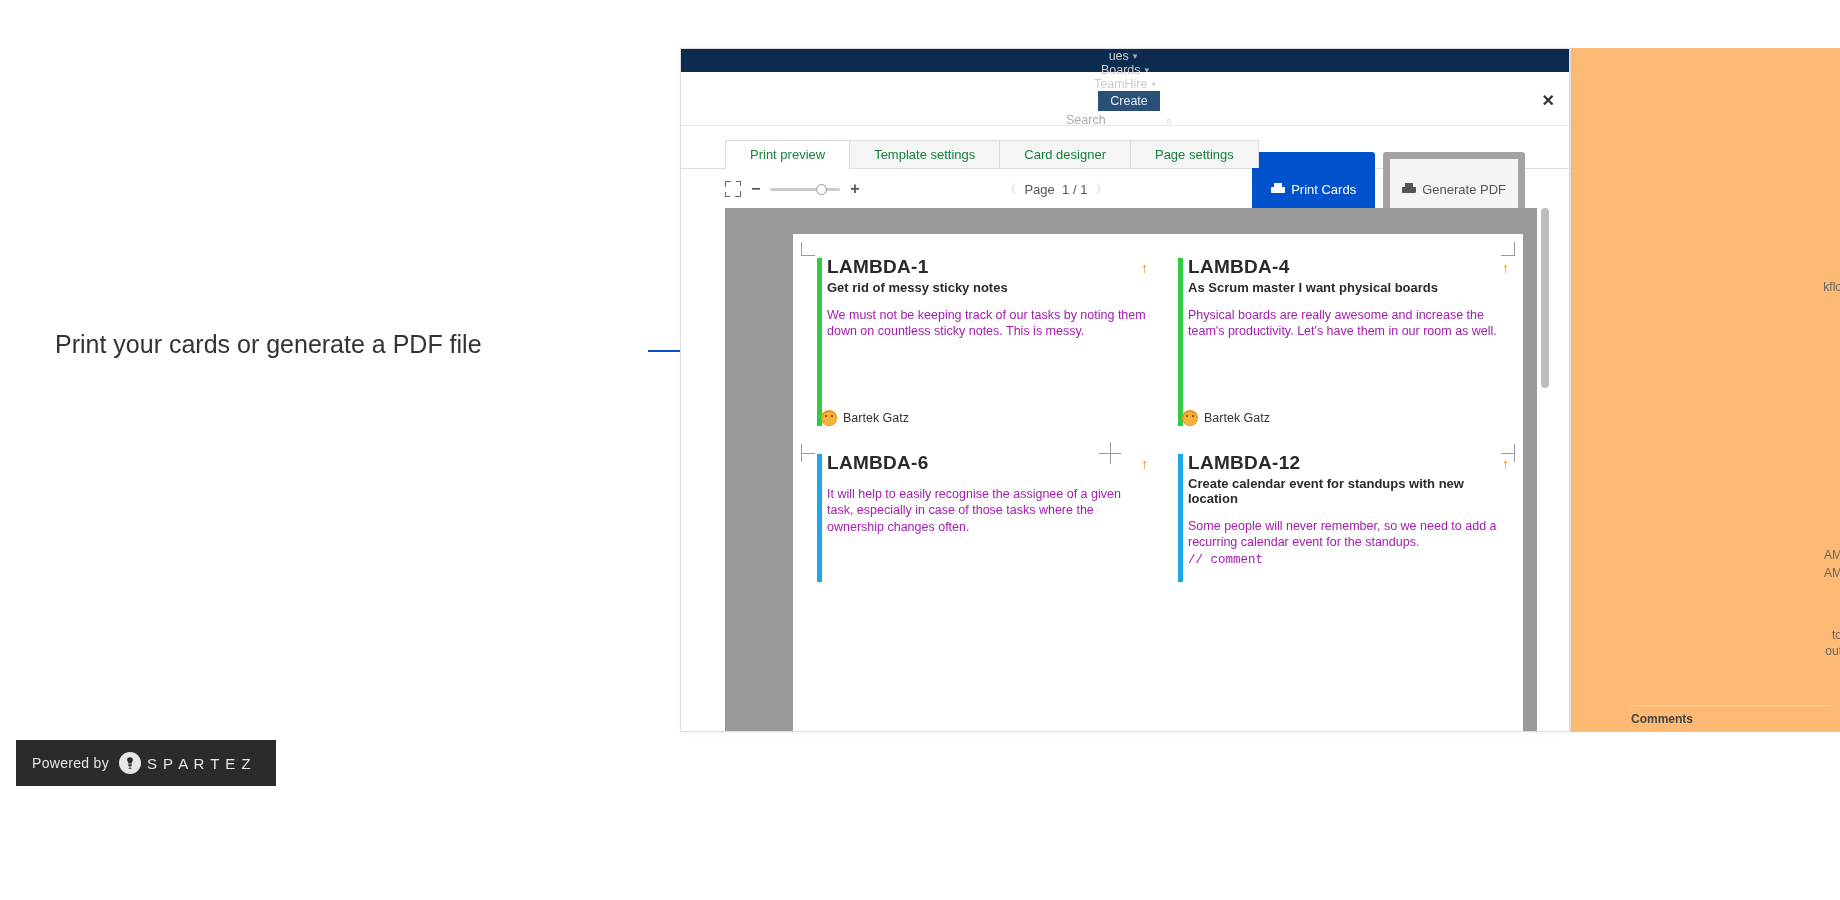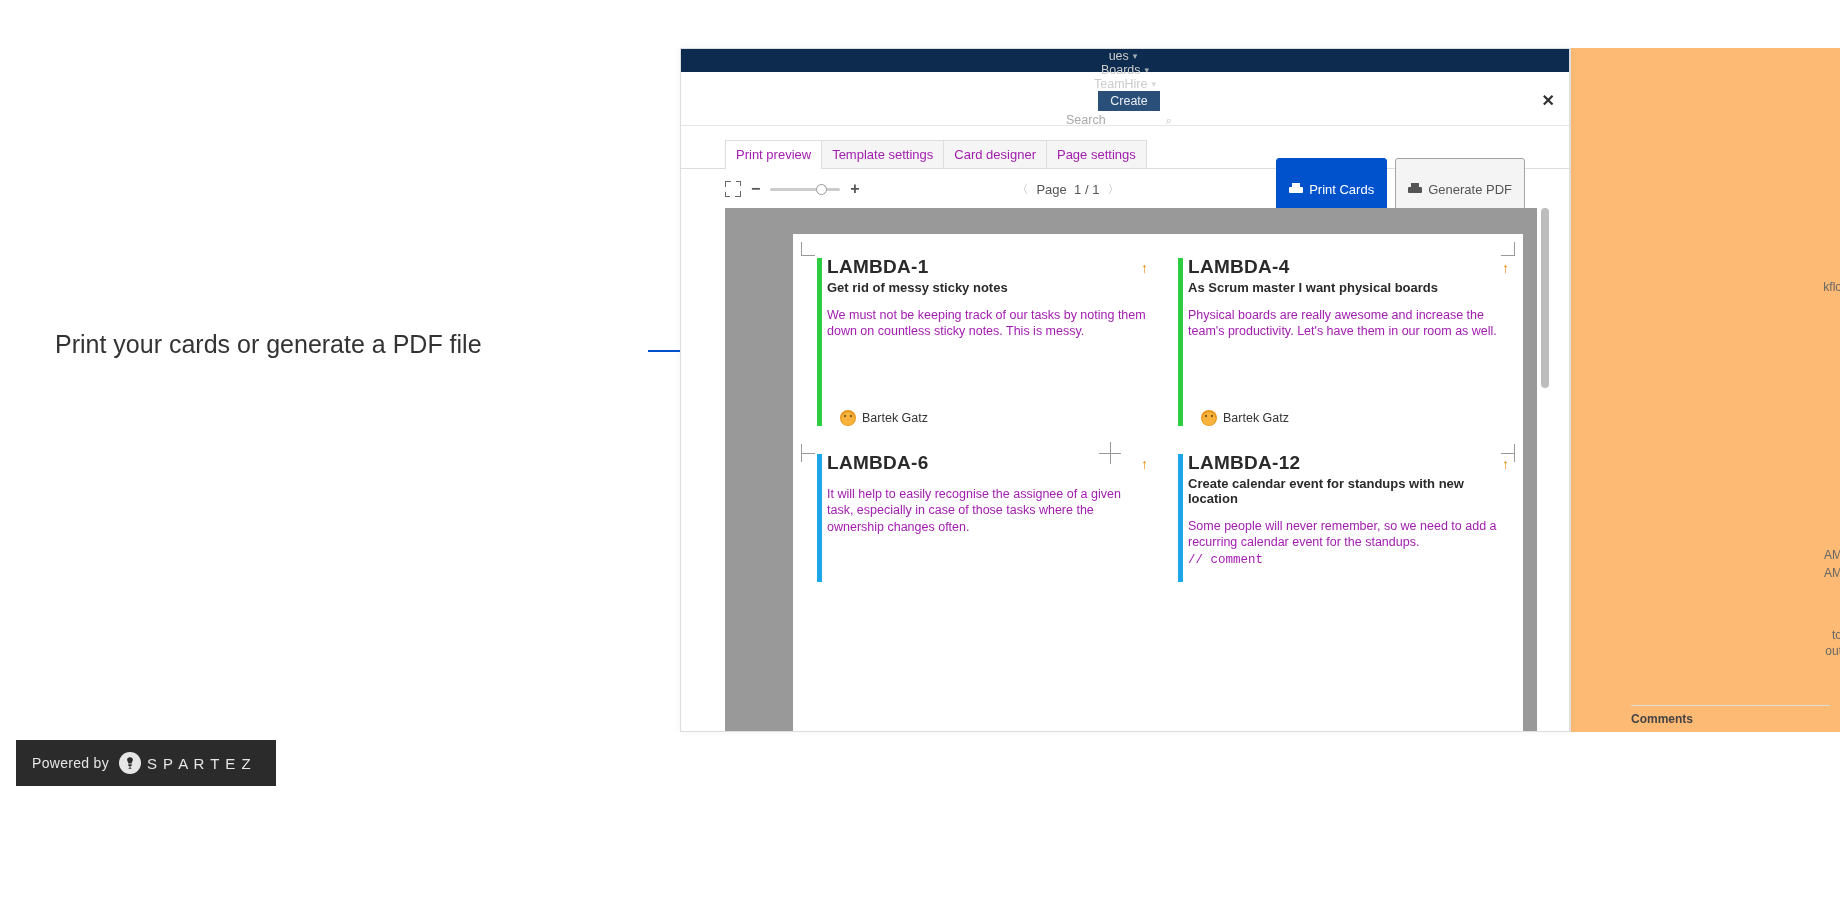--- a/index.html
+++ b/index.html
@@ -63,22 +63,22 @@
   position: absolute; left: 0; right: 0; top: 76px; bottom: 0;
   border-top: 1px solid #e6e6e6; background: #fff;
 }
 
 
 .tabs {
   display: flex; gap: 0; padding: 14px 0 0 44px; font-size: 13px;
   border-bottom: 1px solid #ddd;
 }
 .tab {
-  padding: 6px 10px; border: 1px solid #ddd; border-bottom: none;
-  background: #f5f5f5; color: #a21caf; cursor: pointer;
+  padding: 6px 24px; border: 1px solid #ddd; border-bottom: none;
+  background: #f5f5f5; color: #15803d; cursor: pointer;
   margin-right: -1px; position: relative;
 }
 .tab.active { background: #fff; z-index: 2; }
 .tab.active::after {
   content: ""; position: absolute; left: 0; right: 0; bottom: -1px; height: 1px; background: #fff;
 }
 
 
 .tool-row {
   display: flex; align-items: center; height: 40px;
@@ -108,21 +108,21 @@
 .slider .thumb {
   position: absolute; top: -4px; left: 46px; width: 11px; height: 11px;
   background: #fff; border: 1px solid #999; border-radius: 50%;
 }
 
 .pager-arrow { color: #aaa; cursor: pointer; font-size: 12px; }
 .page-label { color: #555; }
 
 .btn {
   display: inline-flex; align-items: center; gap: 6px;
-  padding: 23px 12px; border: 1px solid #a3a3a3; border-radius: 3px;
+  padding: 23px 12px; border: 7px solid #a3a3a3; border-radius: 3px;
   font-size: 13px; cursor: pointer; background: #f4f4f4;
 }
 .btn.primary { background: #0052cc; color: #fff; border-color: #0052cc; }
 
 .print-icon { width: 14px; height: 12px; position: relative; display: inline-block; }
 .print-icon::before {
   content: ""; position: absolute; left: 3px; top: 0; width: 8px; height: 4px; background: currentColor;
 }
 .print-icon::after {
   content: ""; position: absolute; left: 0; top: 4px; width: 14px; height: 6px; background: currentColor; border-radius: 1px;
@@ -180,21 +180,21 @@
 .card .stripe {
   position: absolute; left: 0; top: 2px; bottom: 0; width: 5px;
 }
 .stripe.green { background: #2ecc40; }
 .stripe.blue  { background: #1ea7e8; }
 
 .card .key { font-size: 19px; font-weight: 700; color: #2a2a2a; letter-spacing: .3px; }
 .card .summary { font-size: 13px; font-weight: 700; color: #2a2a2a; margin-top: 2px; }
 .card .desc { font-size: 12.5px; color: #a21caf; margin-top: 12px; line-height: 1.3; }
 .card .code { font-family: "Courier New", monospace; font-size: 12.5px; }
-.card .assignee { position: absolute; left: 23px; bottom: 0; display: flex; align-items: center; gap: 6px; font-size: 12.5px; color: #333; }
+.card .assignee { position: absolute; left: 4px; bottom: 0; display: flex; align-items: center; gap: 6px; font-size: 12.5px; color: #333; }
 .avatar {
   width: 16px; height: 16px; border-radius: 50%;
   background: radial-gradient(circle at 50% 55%, #f6b23a 0 55%, #e8951a 56% 100%);
   display: inline-block; position: relative;
 }
 .avatar::before, .avatar::after {
   content: ""; position: absolute; width: 2px; height: 2px; background: #5a3a12; border-radius: 50%; top: 5px;
 }
 .avatar::before { left: 4px; }
 .avatar::after  { right: 4px; }

